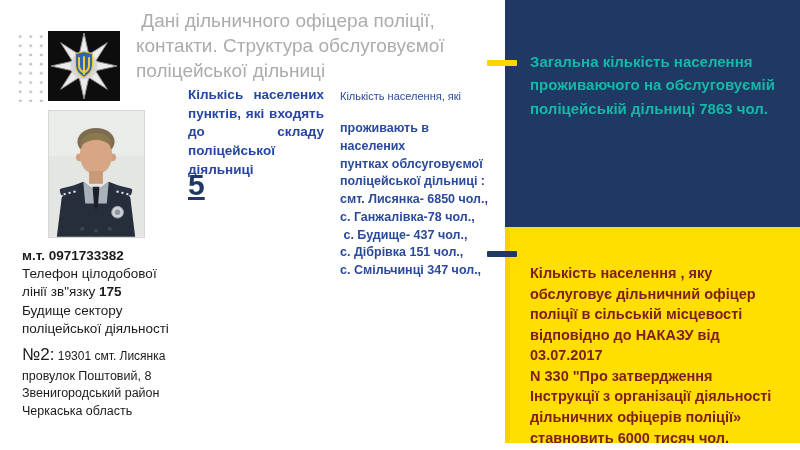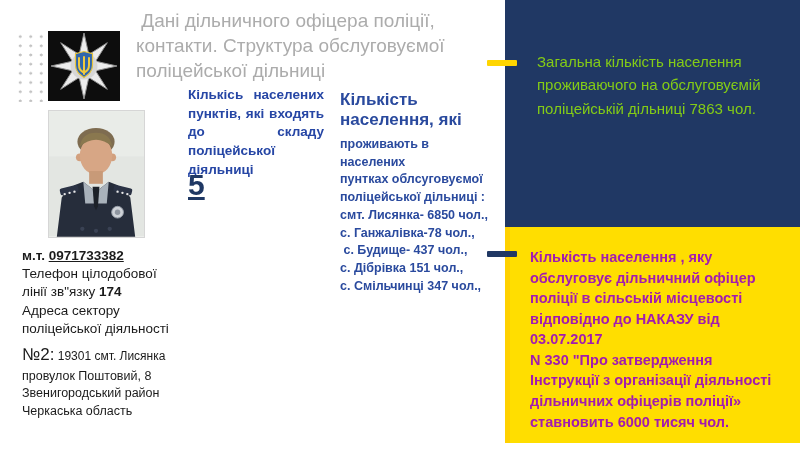--- a/index.html
+++ b/index.html
@@ -26,21 +26,21 @@
     font-size:19px;line-height:1.32;font-weight:400;color:#acacac;
   }
 
   
   .photo{position:absolute;left:48px;top:110px;width:97px;height:128px;border:1px solid #d6d6d6;}
 
   
   .officer{position:absolute;left:22px;top:246px;width:160px;color:#1b1b1b;}
   .officer .name{font-size:15px;line-height:1.27;font-weight:700;}
   .officer .phone{font-size:13.5px;font-weight:700;margin-top:2px;}
-  .officer .phone .num{text-decoration:underline;}
+  .officer .phone .num{}
   .officer .hotline{font-size:13.5px;line-height:1.3;margin-top:2px;}
   .officer .hotline .num{font-weight:700;}
   .officer .addr-label{font-size:13.5px;line-height:1.3;margin-top:2px;}
   .officer .addr-line{margin-top:8px;font-size:12px;line-height:1.2;}
   .officer .addr-line .no{font-size:17px;}
   .officer .addr-rest{font-size:12.5px;line-height:1.4;margin-top:2px;}
 
   
   .col1-head{
     position:absolute;left:188px;top:86px;width:136px;
@@ -51,33 +51,33 @@
     position:absolute;left:188px;top:168px;
     font-size:30px;font-weight:700;color:#1f3864;text-decoration:underline;
   }
   .names{
     position:absolute;left:188px;top:234px;width:150px;
     font-size:13.5px;line-height:1.45;font-weight:700;color:#2646a5;
   }
 
   
   .col2{position:absolute;left:340px;top:90px;width:148px;color:#2a4a9e;}
-  .col2 .head{font-size:17px;font-weight:700;line-height:1.2;}
-  .col2 .body{font-size:12.5px;font-weight:700;line-height:1.42;margin-top:5px;}
+  .col2 .head{font-size:11px;font-weight:400;line-height:1.2;}
+  .col2 .body{font-size:12.5px;font-weight:700;line-height:1.42;margin-top:17px;}
 
   
   .blue-box{position:absolute;left:505px;top:0;width:295px;height:227px;background:#203864;}
   .blue-box .txt{
-    padding:50px 18px 0 32px;color:#84cc16;
-    font-size:15px;line-height:1.55;font-weight:400;
+    padding:50px 18px 0 25px;color:#14b8a6;
+    font-size:15px;line-height:1.55;font-weight:700;
   }
   .yellow-box{position:absolute;left:505px;top:227px;width:295px;height:223px;background:#ffde00;}
   .yellow-box::before{content:"";position:absolute;left:0;top:0;width:5px;height:100%;background:#ffd100;}
   .yellow-box .txt{
-    padding:20px 14px 0 25px;color:#a21caf;
+    padding:36px 14px 0 25px;color:#7f1d1d;
     font-size:14.5px;line-height:1.42;font-weight:700;
   }
   .yellow-box .xb{font-weight:900;}
   .dash{position:absolute;width:30px;height:6px;border-radius:1px;}
   .dash-yellow{left:487px;top:60px;background:#ffd500;}
   .dash-blue{left:487px;top:251px;background:#203864;}
 </style>
 </head>
 <body>
 
@@ -132,22 +132,22 @@
         <circle cx="34" cy="120" r="2.2"></circle>
           <circle cx="48" cy="122" r="2.2"></circle>
           <circle cx="62" cy="120" r="2.2"></circle>
       </g>
     </svg>
   </div>
 
   <div class="officer">
     <div class="phone"><span>м.т. </span><span class="num">0971733382</span></div>
     <div class="hotline pre"><span>Телефон цілодобової
-лінії зв"язку </span><span class="num">174</span></div>
-    <div class="addr-label pre">Адреса сектору
+лінії зв"язку </span><span class="num">175</span></div>
+    <div class="addr-label pre">Будище сектору
 поліцейської діяльності</div>
     <div class="addr-line"><span class="no">№2:</span><span> 19301 смт. Лисянка</span></div>
     <div class="addr-rest pre">провулок Поштовий, 8
 Звенигородський  район
 Черкаська область</div>
   </div>
 
   <div class="col1-head">Кількісь населених пунктів, які входять до складу поліцейської діяльниці</div>
   <div class="count">5</div>
 

